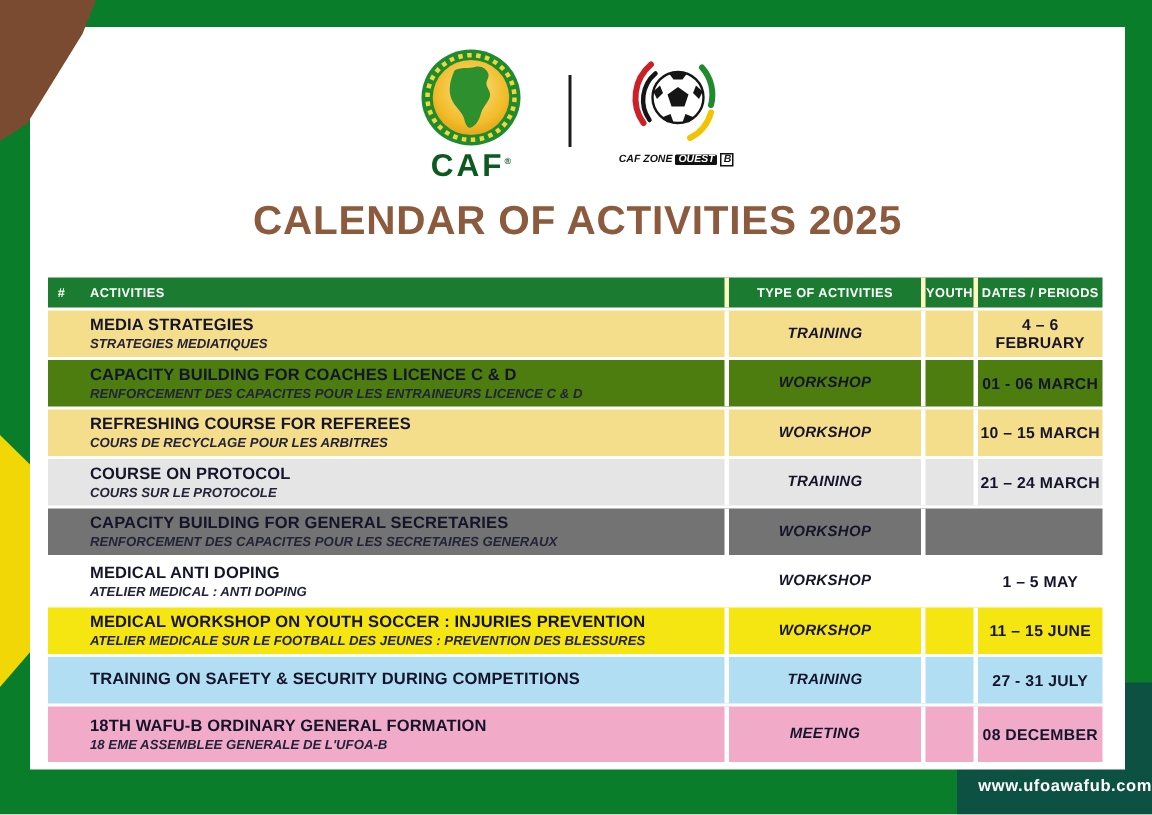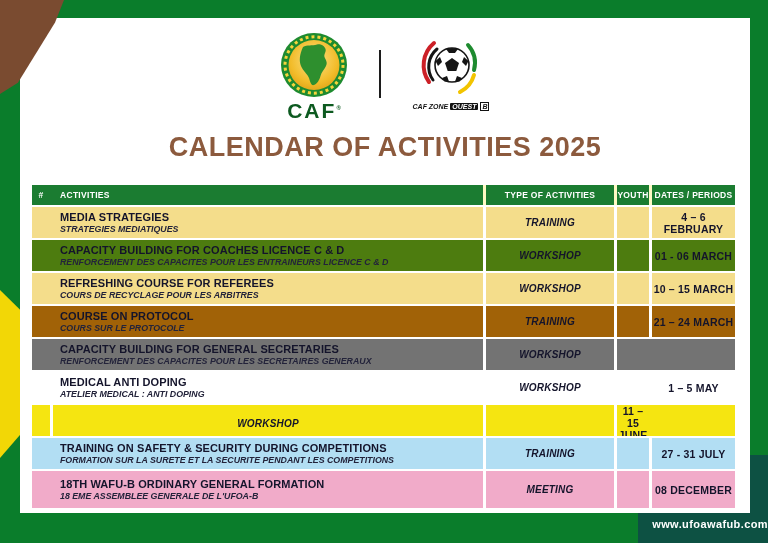--- a/index.html
+++ b/index.html
@@ -142,21 +142,21 @@
           <div class="trow" style="background: rgb(244, 221, 139);">
             <div class="c num"></div>
             <div class="c act">
               <div class="en">REFRESHING COURSE FOR REFEREES</div>
               <div class="fr">COURS DE RECYCLAGE POUR LES ARBITRES</div>
             </div>
             <div class="c typ">WORKSHOP</div>
             <div class="c hst"></div>
             <div class="c dat">10 – 15 MARCH</div>
           </div>
-          <div class="trow" style="background: #a16207;">
+          <div class="trow" style="background: #e5e5e5;">
             <div class="c num"></div>
             <div class="c act">
               <div class="en">COURSE ON PROTOCOL</div>
               <div class="fr">COURS SUR LE PROTOCOLE</div>
             </div>
             <div class="c typ">TRAINING</div>
             <div class="c hst"></div>
             <div class="c dat">21 – 24 MARCH</div>
           </div>
           <div class="trow" style="background: #737373;">
@@ -173,29 +173,32 @@
             <div class="c act">
               <div class="en">MEDICAL ANTI DOPING</div>
               <div class="fr">ATELIER MEDICAL : ANTI DOPING</div>
             </div>
             <div class="c typ">WORKSHOP</div>
             <div class="c hst"></div>
             <div class="c dat">1 – 5 MAY</div>
           </div>
           <div class="trow" style="background: rgb(245, 229, 17);">
             <div class="c num"></div>
+            <div class="c act">
+              <div class="en">MEDICAL WORKSHOP ON YOUTH SOCCER : INJURIES PREVENTION</div>
+              <div class="fr">ATELIER  MEDICALE SUR LE FOOTBALL DES JEUNES : PREVENTION DES BLESSURES</div>
+            </div>
             <div class="c typ">WORKSHOP</div>
             <div class="c hst"></div>
             <div class="c dat">11 – 15 JUNE</div>
           </div>
           <div class="trow" style="background: rgb(178, 222, 243);">
             <div class="c num"></div>
             <div class="c act">
               <div class="en">TRAINING ON SAFETY &amp; SECURITY DURING COMPETITIONS</div>
-              <div class="fr">FORMATION SUR LA SURETE ET LA SECURITE PENDANT LES   COMPETITIONS</div>
             </div>
             <div class="c typ">TRAINING</div>
             <div class="c hst"></div>
             <div class="c dat">27  -  31 JULY</div>
           </div>
           <div class="trow last" style="background: rgb(241, 171, 201);">
             <div class="c num"></div>
             <div class="c act">
               <div class="en">18TH WAFU-B ORDINARY GENERAL FORMATION</div>
               <div class="fr">18 EME ASSEMBLEE GENERALE DE L'UFOA-B</div>

